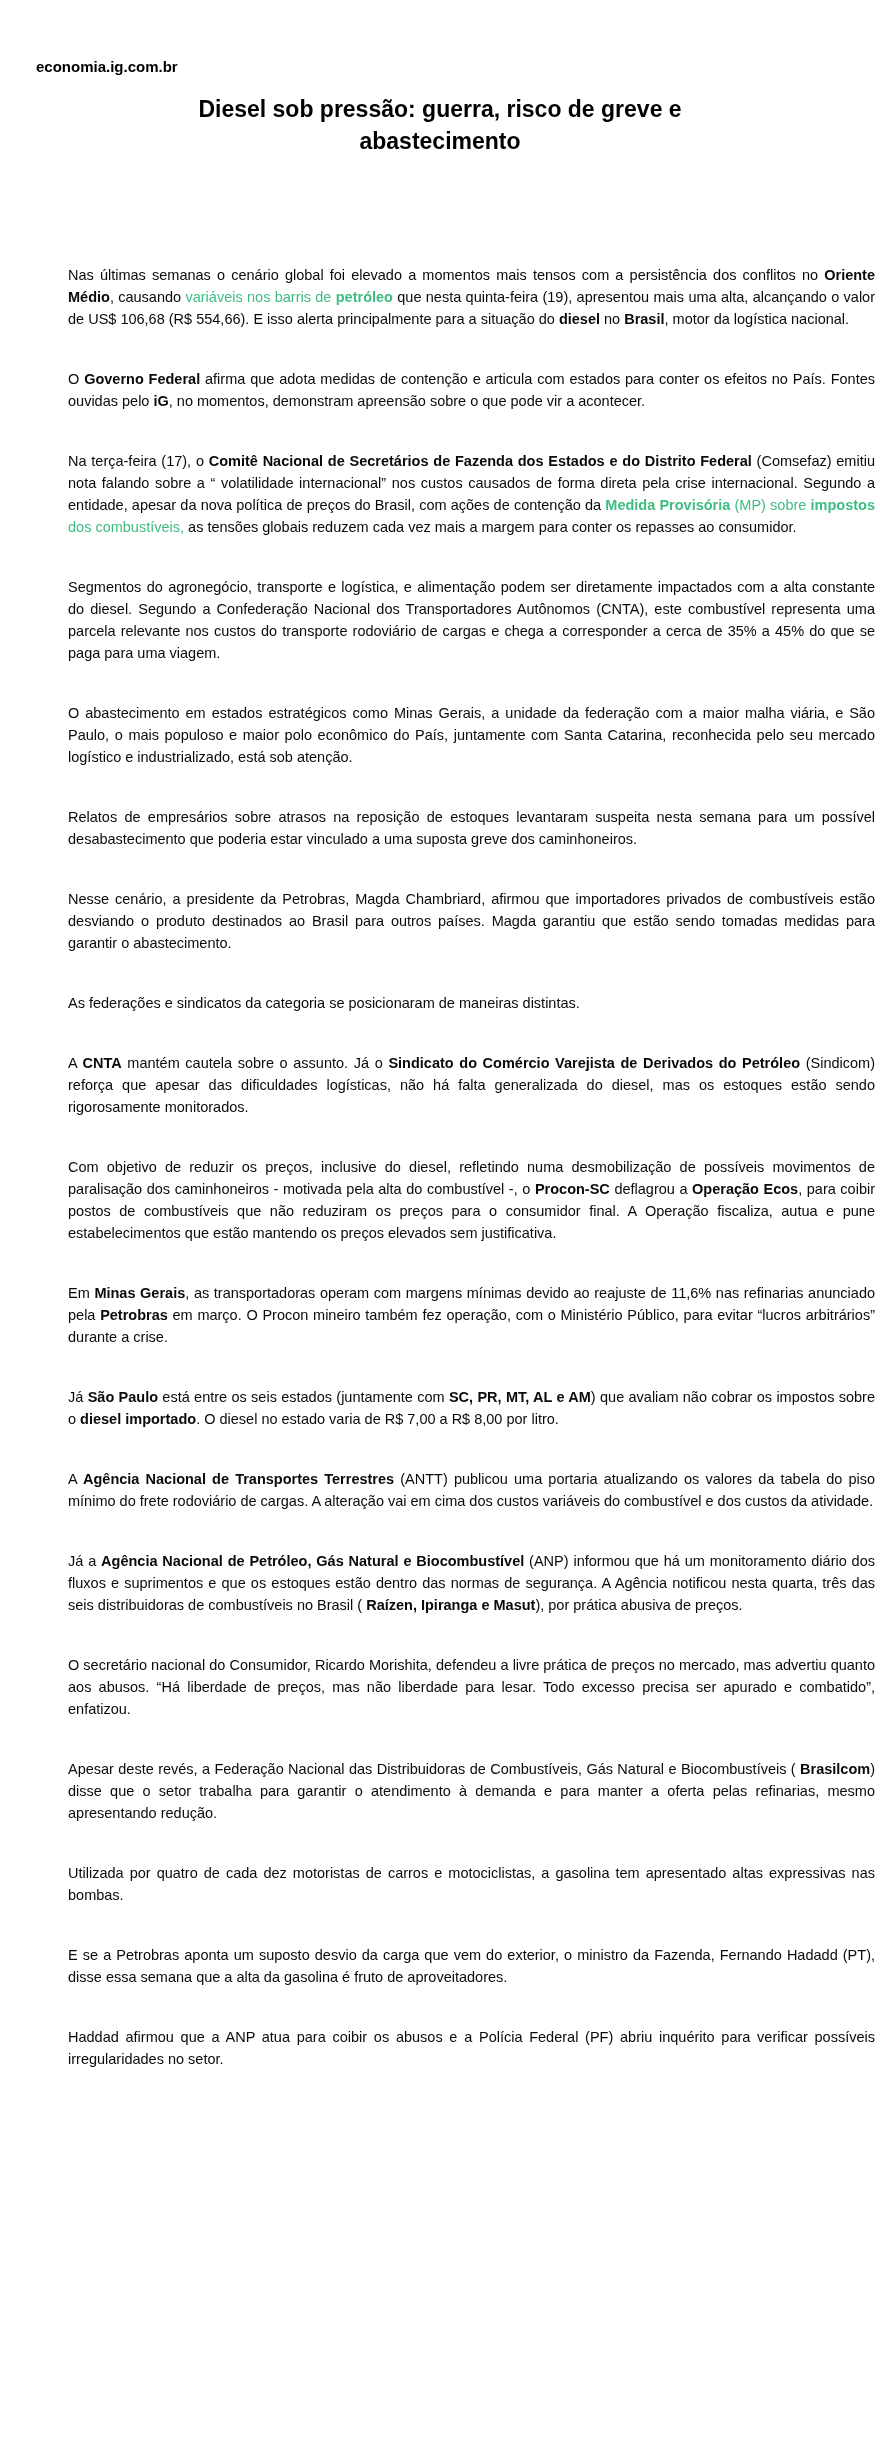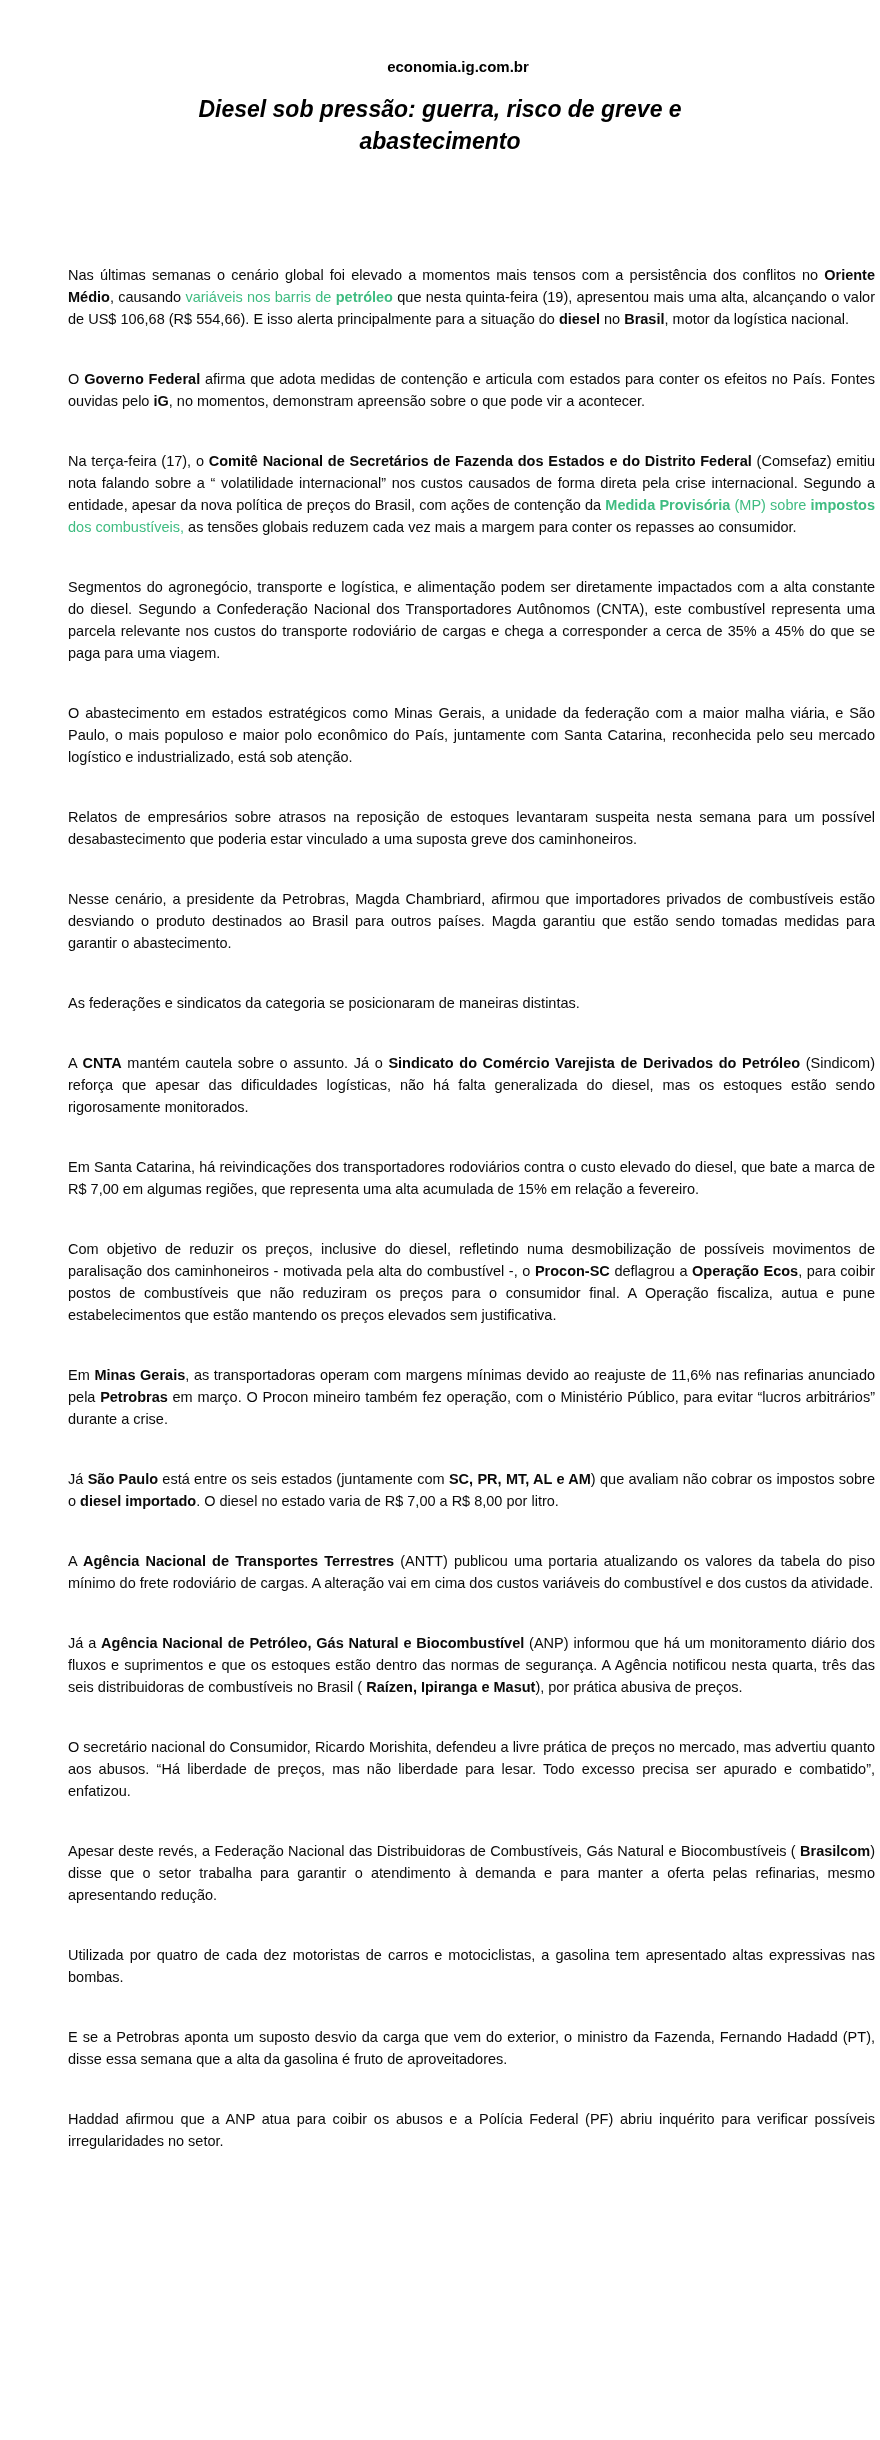--- a/index.html
+++ b/index.html
@@ -12,31 +12,29 @@
     min-height: 2440px;
     color: #0a0a0a;
     font-family: "Liberation Sans", sans-serif;
     -webkit-font-smoothing: antialiased;
   }
   .site-header {
     padding: 58px 0 0 36px;
     font-size: 15px;
     font-weight: bold;
     color: #000000;
-    text-align: center;
   }
   h1.page-title {
     margin: 18px auto 0 auto;
     max-width: 560px;
     text-align: center;
     font-size: 23px;
     line-height: 32px;
     font-weight: bold;
     color: #000000;
-    font-style: italic;
   }
   .article-body {
     margin-top: 107px;
     padding: 0 5px 60px 68px;
   }
   .article-body p.para {
     margin: 0 0 38px 0;
     font-size: 14.5px;
     line-height: 22px;
     text-align: justify;
@@ -64,21 +62,20 @@
   <div>
       <p class="para"><span>Nas últimas semanas o cenário global foi elevado a momentos mais tensos com a persistência dos conflitos no </span><strong>Oriente Médio</strong><span>, causando </span><a class="link" href="#">variáveis nos barris de </a><a class="link bold" href="#">petróleo</a><span> que nesta quinta-feira (19), apresentou mais uma alta, alcançando o valor de US$ 106,68 (R$ 554,66). E isso alerta principalmente para a situação do </span><strong>diesel</strong><span> no </span><strong>Brasil</strong><span>, motor da logística nacional.</span></p>
       <p class="para"><span>O </span><strong>Governo Federal</strong><span> afirma que adota medidas de contenção e articula com estados para conter os efeitos no País. Fontes ouvidas pelo </span><strong>iG</strong><span>, no momentos, demonstram apreensão sobre o que pode vir a acontecer.</span></p>
       <p class="para"><span>Na terça-feira (17), o </span><strong>Comitê Nacional de Secretários de Fazenda dos Estados e do Distrito Federal</strong><span> (Comsefaz) emitiu nota falando sobre a “ volatilidade internacional” nos custos causados de forma direta pela crise internacional. Segundo a entidade, apesar da nova política de preços do Brasil, com ações de contenção da </span><a class="link bold" href="#">Medida Provisória</a><a class="link" href="#"> (MP) sobre </a><a class="link bold" href="#">impostos</a><a class="link" href="#"> dos combustíveis,</a><span> as tensões globais reduzem cada vez mais a margem para conter os repasses ao consumidor.</span></p>
       <p class="para"><span>Segmentos do agronegócio, transporte e logística, e alimentação podem ser diretamente impactados com a alta constante do diesel. Segundo a Confederação Nacional dos Transportadores Autônomos (CNTA), este combustível representa uma parcela relevante nos custos do transporte rodoviário de cargas e chega a corresponder a cerca de 35% a 45% do que se paga para uma viagem.</span></p>
       <p class="para"><span>O abastecimento em estados estratégicos como Minas Gerais, a unidade da federação com a maior malha viária, e São Paulo, o mais populoso e maior polo econômico do País, juntamente com Santa Catarina, reconhecida pelo seu mercado logístico e industrializado, está sob atenção.</span></p>
       <p class="para"><span>Relatos de empresários sobre atrasos na reposição de estoques levantaram suspeita nesta semana para um possível desabastecimento que poderia estar vinculado a uma suposta greve dos caminhoneiros.</span></p>
       <p class="para"><span>Nesse cenário, a presidente da Petrobras, Magda Chambriard, afirmou que importadores privados de combustíveis estão desviando o produto destinados ao Brasil para outros países. Magda garantiu que estão sendo tomadas medidas para garantir o abastecimento.</span></p>
       <p class="para"><span>As federações e sindicatos da categoria se posicionaram de maneiras distintas.</span></p>
       <p class="para"><span>A </span><strong>CNTA</strong><span> mantém cautela sobre o assunto. Já o </span><strong>Sindicato do Comércio Varejista de Derivados do Petróleo</strong><span> (Sindicom) reforça que apesar das dificuldades logísticas, não há falta generalizada do diesel, mas os estoques estão sendo rigorosamente monitorados.</span></p>
-      <p class="para"><span>Em Santa Catarina, há reivindicações dos transportadores rodoviários contra o custo elevado do diesel, que bate a marca de R$ 7,00 em algumas regiões, que representa uma alta acumulada de 15% em relação a fevereiro.</span></p>
       <p class="para"><span>Com objetivo de reduzir os preços, inclusive do diesel, refletindo numa desmobilização de possíveis movimentos de paralisação dos caminhoneiros - motivada pela alta do combustível -, o </span><strong>Procon-SC</strong><span> deflagrou a </span><strong>Operação Ecos</strong><span>, para coibir postos de combustíveis que não reduziram os preços para o consumidor final. A Operação fiscaliza, autua e pune estabelecimentos que estão mantendo os preços elevados sem justificativa.</span></p>
       <p class="para"><span>Em </span><strong>Minas Gerais</strong><span>, as transportadoras operam com margens mínimas devido ao reajuste de 11,6% nas refinarias anunciado pela </span><strong>Petrobras</strong><span> em março. O Procon mineiro também fez operação, com o Ministério Público, para evitar “lucros arbitrários” durante a crise.</span></p>
       <p class="para"><span>Já </span><strong>São Paulo</strong><span> está entre os seis estados (juntamente com </span><strong>SC, PR, MT, AL e AM</strong><span>) que avaliam não cobrar os impostos sobre o </span><strong>diesel importado</strong><span>. O diesel no estado varia de R$ 7,00 a R$ 8,00 por litro.</span></p>
       <p class="para"><span>A </span><strong>Agência Nacional de Transportes Terrestres</strong><span> (ANTT) publicou uma portaria atualizando os valores da tabela do piso mínimo do frete rodoviário de cargas. A alteração vai em cima dos custos variáveis do combustível e dos custos da atividade.</span></p>
       <p class="para"><span>Já a </span><strong>Agência Nacional de Petróleo, Gás Natural e Biocombustível</strong><span> (ANP) informou que há um monitoramento diário dos fluxos e suprimentos e que os estoques estão dentro das normas de segurança. A Agência notificou nesta quarta, três das seis distribuidoras de combustíveis no Brasil ( </span><strong>Raízen, Ipiranga e Masut</strong><span>), por prática abusiva de preços.</span></p>
       <p class="para"><span>O secretário nacional do Consumidor, Ricardo Morishita, defendeu a livre prática de preços no mercado, mas advertiu quanto aos abusos. “Há liberdade de preços, mas não liberdade para lesar. Todo excesso precisa ser apurado e combatido”, enfatizou.</span></p>
       <p class="para"><span>Apesar deste revés, a Federação Nacional das Distribuidoras de Combustíveis, Gás Natural e Biocombustíveis ( </span><strong>Brasilcom</strong><span>) disse que o setor trabalha para garantir o atendimento à demanda e para manter a oferta pelas refinarias, mesmo apresentando redução.</span></p>
       <p class="para"><span>Utilizada por quatro de cada dez motoristas de carros e motociclistas, a gasolina tem apresentado altas expressivas nas bombas.</span></p>
       <p class="para"><span>E se a Petrobras aponta um suposto desvio da carga que vem do exterior, o ministro da Fazenda, Fernando Hadadd (PT), disse essa semana que a alta da gasolina é fruto de aproveitadores.</span></p>
       <p class="para"><span>Haddad afirmou que a ANP atua para coibir os abusos e a Polícia Federal (PF) abriu inquérito para verificar possíveis irregularidades no setor.</span></p>

